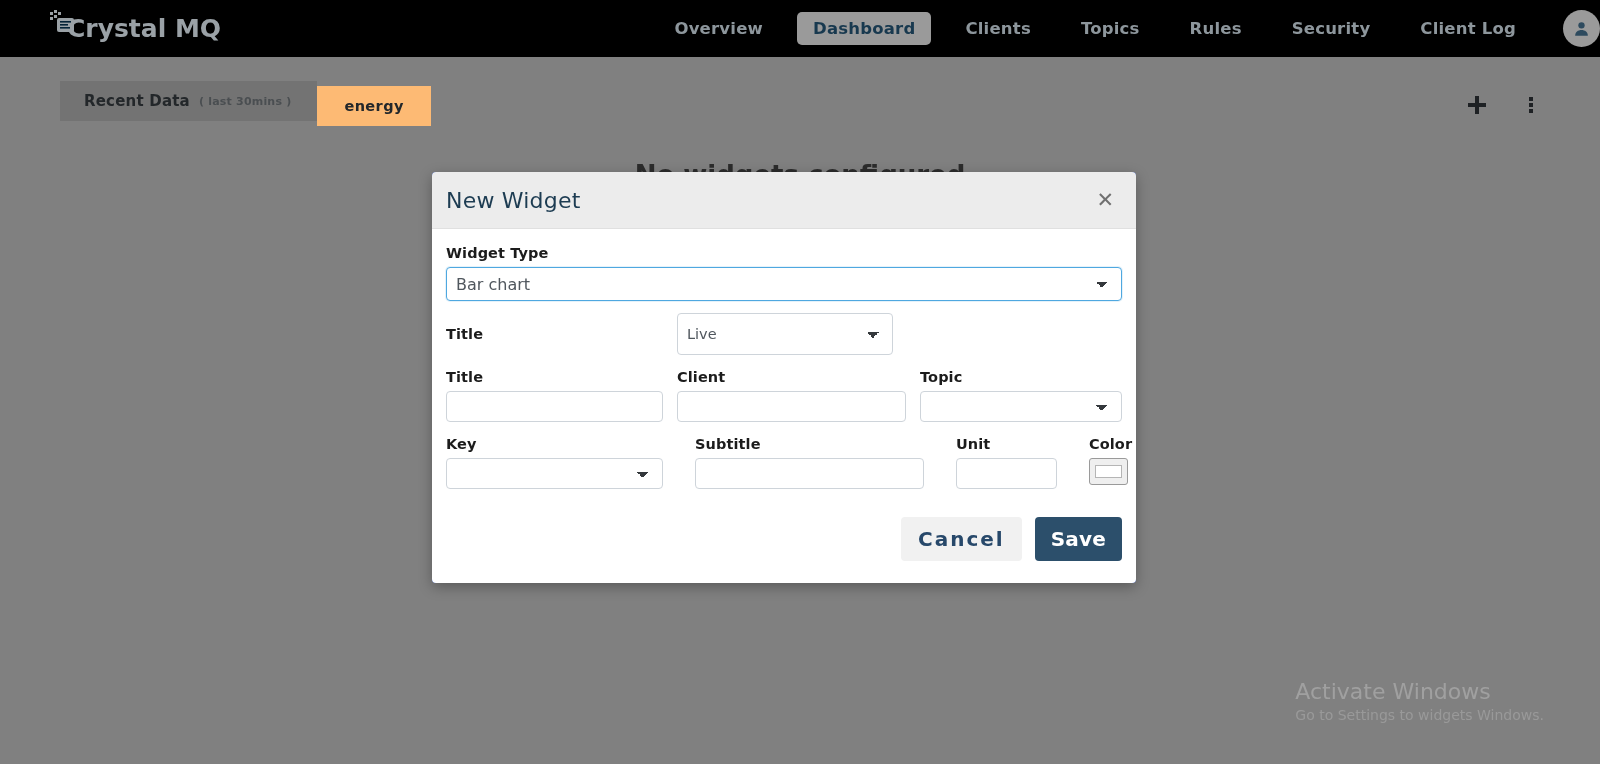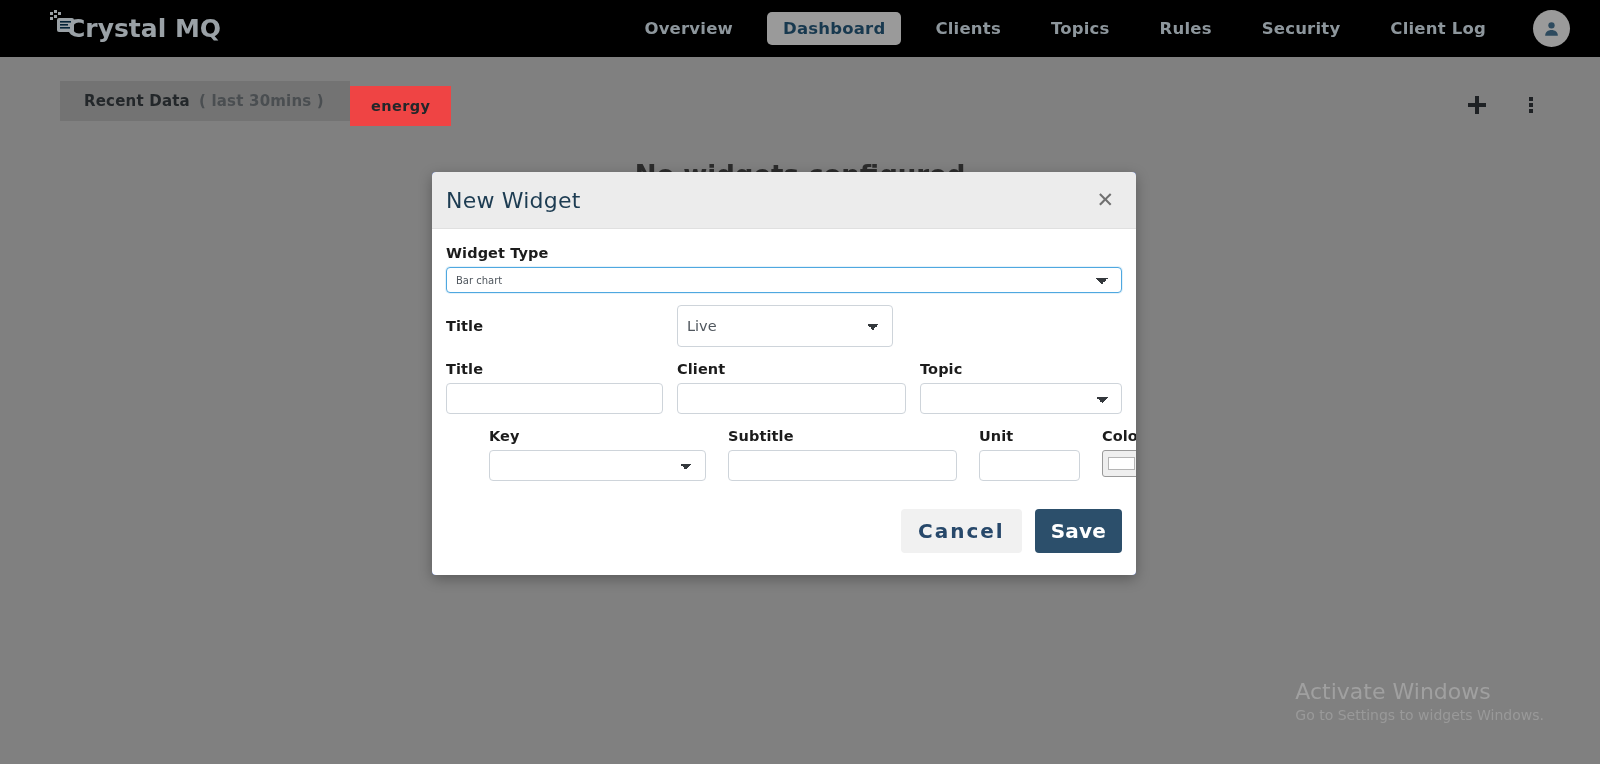--- a/index.html
+++ b/index.html
@@ -47,21 +47,20 @@
     line-height: 1;
     margin-left: -12px;
     font-family: "DejaVu Sans", "Liberation Sans", sans-serif;
   }
 
   .nav-items {
     margin-left: auto;
     display: flex;
     align-items: center;
     gap: 0px;
-    padding-right: 30px;
   }
   .nav-item {
     color: #8d969c;
     font-size: 16.5px;
     font-weight: bold;
     padding: 7px 16px;
     border-radius: 5px;
     letter-spacing: 0.2px;
     cursor: pointer;
     white-space: nowrap;
@@ -100,29 +99,29 @@
   }
   .tab-recent-title {
     color: #23272a;
     font-weight: bold;
     font-size: 15px;
     letter-spacing: .2px;
   }
   .tab-recent-sub {
     color: #4a4e51;
     font-weight: bold;
-    font-size: 15px;
+    font-size: 11px;
     letter-spacing: .2px;
   }
   .tab-energy {
-    background: #ef4444;
+    background: #fdba74;
     display: flex;
     align-items: center;
     justify-content: center;
-    padding: 0 21px;
+    padding: 0 27px;
     color: #23272a;
     font-weight: bold;
     font-size: 14.5px;
     letter-spacing: .4px;
     cursor: pointer;
     position: relative;
     top: 5px;
   }
   .tab-spacer { flex: 1; }
   .tab-actions {
@@ -225,42 +224,41 @@
     background-repeat: no-repeat;
     padding-right: 30px;
     cursor: pointer;
   }
   .sel.focused {
     border: 1px solid #4fa8e0;
     box-shadow: 0 0 0 1px rgba(79,168,224,.15);
   }
 
   .row-widget-type { margin-bottom: 12px; }
-  .row-widget-type .sel { height: 26px; font-size: 10px; }
+  .row-widget-type .sel { height: 34px; font-size: 16px; }
 
   .row-title-live {
     display: flex;
     align-items: center;
     margin-bottom: 14px;
   }
   .row-title-live .field-label { margin-bottom: 0; width: 231px; }
   .row-title-live .sel { width: 216px; height: 42px; }
 
   .grid3 {
     display: grid;
     grid-template-columns: 217px 229px 1fr;
     column-gap: 14px;
     margin-bottom: 14px;
   }
   .grid4 {
     display: grid;
     grid-template-columns: 217px 229px 101px 1fr;
-    column-gap: 22px;
+    column-gap: 32px;
     align-items: start;
-    margin-left: 43px;
   }
   .color-cell {
     display: flex;
     align-items: center;
     gap: 0px;
   }
   .color-swatch {
     width: 39px; height: 27px;
     border: 1px solid #9a9a9a;
     border-radius: 3px;

